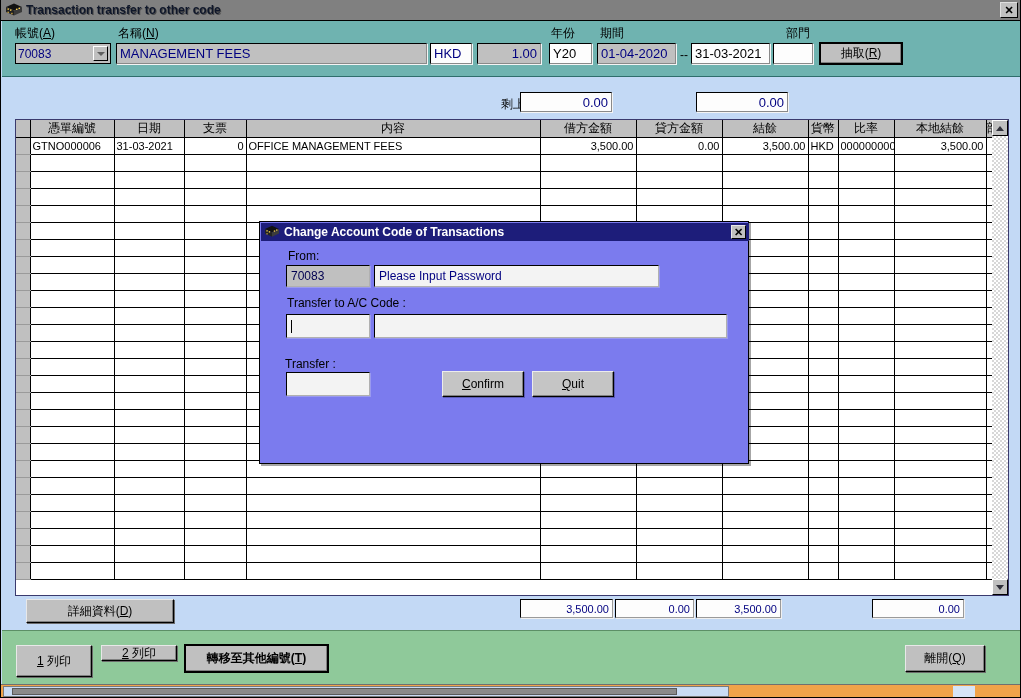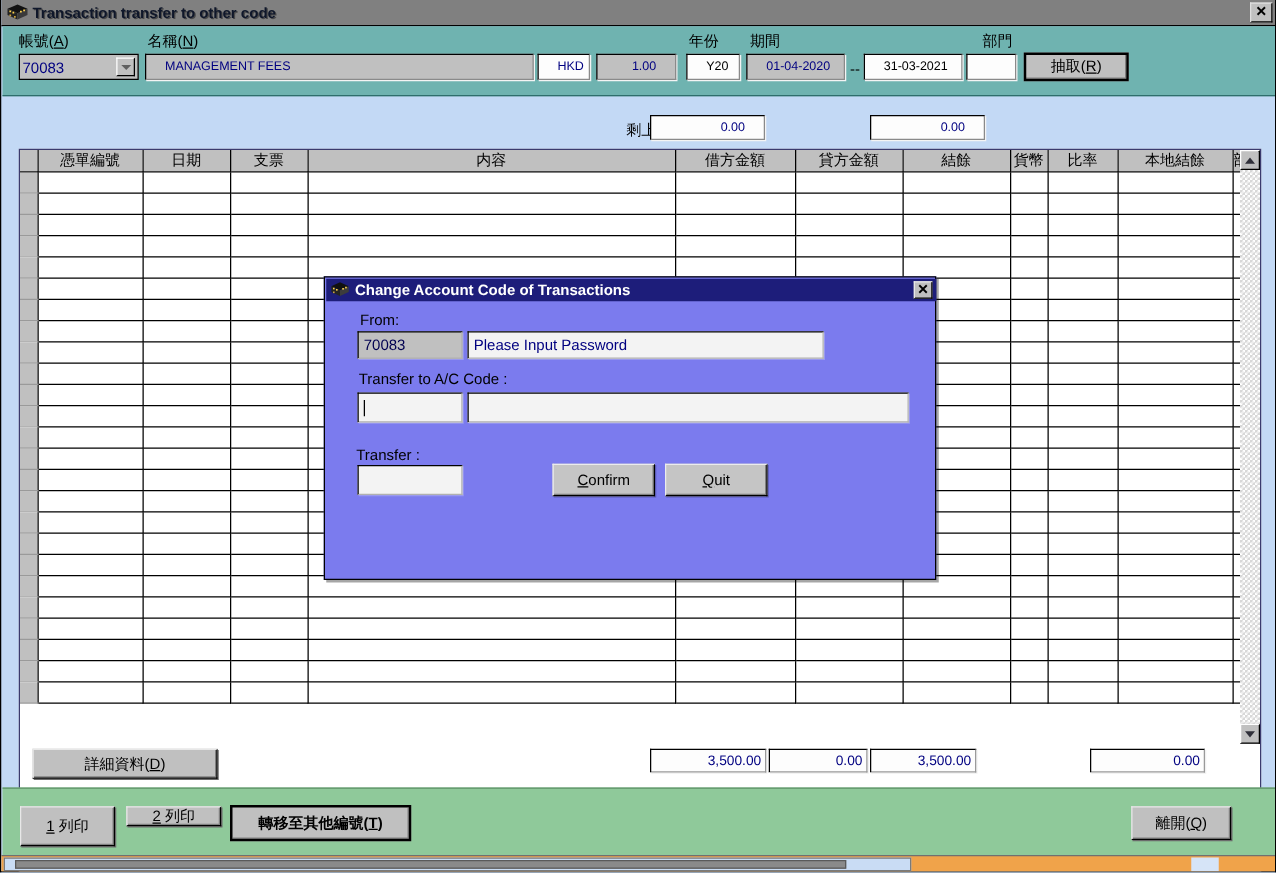--- a/index.html
+++ b/index.html
@@ -73,24 +73,24 @@
     font-weight: normal;
   }
   .hdr-label u { text-decoration: underline; }
 
   .fld {
     position: absolute;
     background: #fdfdfd;
     border: 1px solid #000;
     border-right-color: #8a8a8a; border-bottom-color: #8a8a8a;
     box-shadow: 1px 1px 0 #f4f4f4;
-    font-size: 10px;
+    font-size: 13px;
     color: #000080;
     display: flex; align-items: center;
-    padding: 0 15px;
+    padding: 0 3px;
     overflow: hidden;
     white-space: nowrap;
   }
   .fld.gray { background: #c0c0c0; }
   .fld.right { justify-content: flex-end; }
   .fld.blk { color: #000; }
 
   .combo {
     position: absolute;
     background: #c0c0c0;
@@ -140,21 +140,21 @@
     background: #c3d9f5;
   }
 
   .top-label {
     position: absolute; font-size: 12px; color: #000; white-space: nowrap;
   }
 
   
   #grid-wrap {
     position: absolute; left: 13px; top: 41px;
-    width: 994px; height: 580px;
+    width: 994px; height: 477px;
     border: 1px solid #3a3a6e;
     background: #fff;
     overflow: hidden;
   }
   #grid-table {
     border-collapse: collapse;
     table-layout: fixed;
     width: 978px;
     font-size: 11px;
   }
@@ -440,20 +440,34 @@
               <th style="width: 96px;">借方金額</th>
               <th style="width: 86px;">貸方金額</th>
               <th style="width: 86px;">結餘</th>
               <th style="width: 30px;">貨幣</th>
               <th style="width: 56px;">比率</th>
               <th style="width: 92px;">本地結餘</th>
               <th style="width: 22px;">部門</th>
             </tr>
         </thead>
         <tbody id="grid-body">
+            <tr>
+              <td class="rowhdr"></td>
+              <td class="ta-l">GTNO000006</td>
+              <td class="ta-l">31-03-2021</td>
+              <td class="ta-r">0</td>
+              <td class="ta-l">OFFICE MANAGEMENT FEES</td>
+              <td class="ta-r">3,500.00</td>
+              <td class="ta-r">0.00</td>
+              <td class="ta-r">3,500.00</td>
+              <td class="ta-l">HKD</td>
+              <td class="ta-l">000000000</td>
+              <td class="ta-r">3,500.00</td>
+              <td class="ta-l"></td>
+            </tr>
             <tr>
               <td class="rowhdr"></td>
               <td class="ta-l"></td>
               <td class="ta-l"></td>
               <td class="ta-r"></td>
               <td class="ta-l"></td>
               <td class="ta-r"></td>
               <td class="ta-r"></td>
               <td class="ta-r"></td>
               <td class="ta-l"></td>

